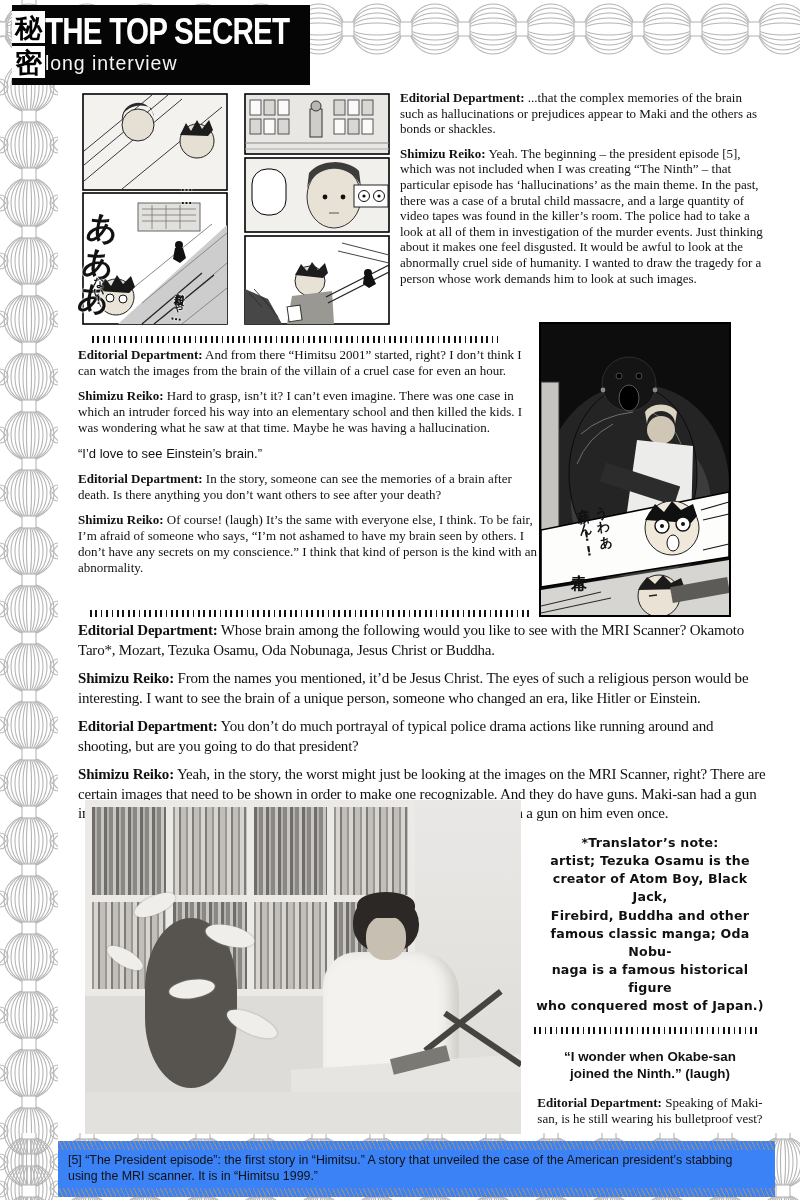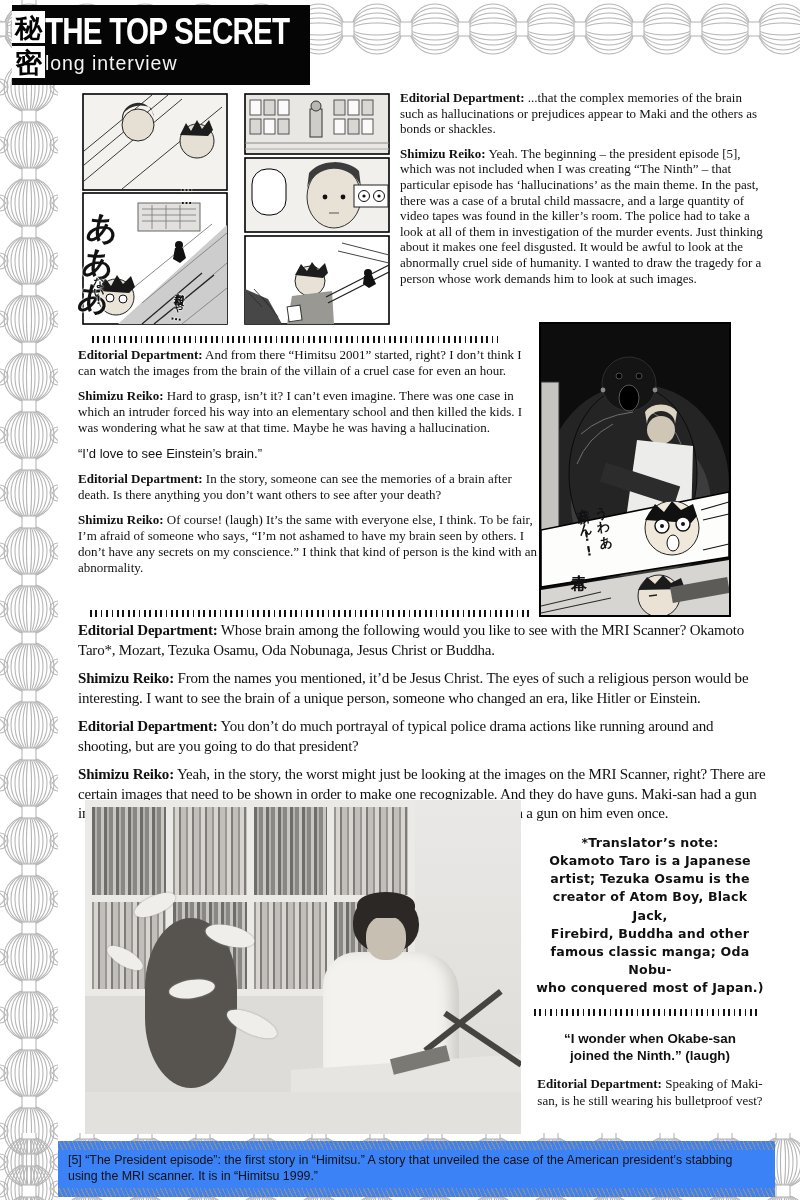--- a/index.html
+++ b/index.html
@@ -331,25 +331,25 @@
     <div class="ph-fringe"></div>
     <div class="ph-desk"></div>
     <div class="lamp" style="left:330px;top:218px;width:96px;height:6px;transform:rotate(-38deg);"></div>
     <div class="lamp" style="left:352px;top:236px;width:92px;height:6px;transform:rotate(34deg);"></div>
     <div class="lamp" style="left:306px;top:252px;width:58px;height:16px;transform:rotate(-14deg);background:#7b7974;"></div>
     <div class="ph-frontdesk"></div>
   </div>
 
   <div class="col-rb">
     <div class="note-line">*Translator’s note:</div>
-    <div class="note-line">Okamoto Taro is a Japanese</div>
     <div class="note-line">artist; Tezuka Osamu is the</div>
     <div class="note-line">creator of Atom Boy, Black Jack,</div>
     <div class="note-line">Firebird, Buddha and other</div>
     <div class="note-line">famous classic manga; Oda Nobu-</div>
+    <div class="note-line">naga is a famous historical figure</div>
     <div class="note-line">who conquered most of Japan.)</div>
     <div class="dots" style="position:relative;left:0;top:0;width:224px;margin-top:12px;"></div>
     <div class="quote">
       <div>“I wonder when Okabe-san</div>
       <div>joined the Ninth.” (laugh)</div>
     </div>
     <p class="para" style="margin-bottom:0;"><b class="spk">Editorial Department:</b> <span>Speaking of Maki-san, is he still wearing his bulletproof vest?</span></p>
   </div>
 
   <div class="footer-strip">

